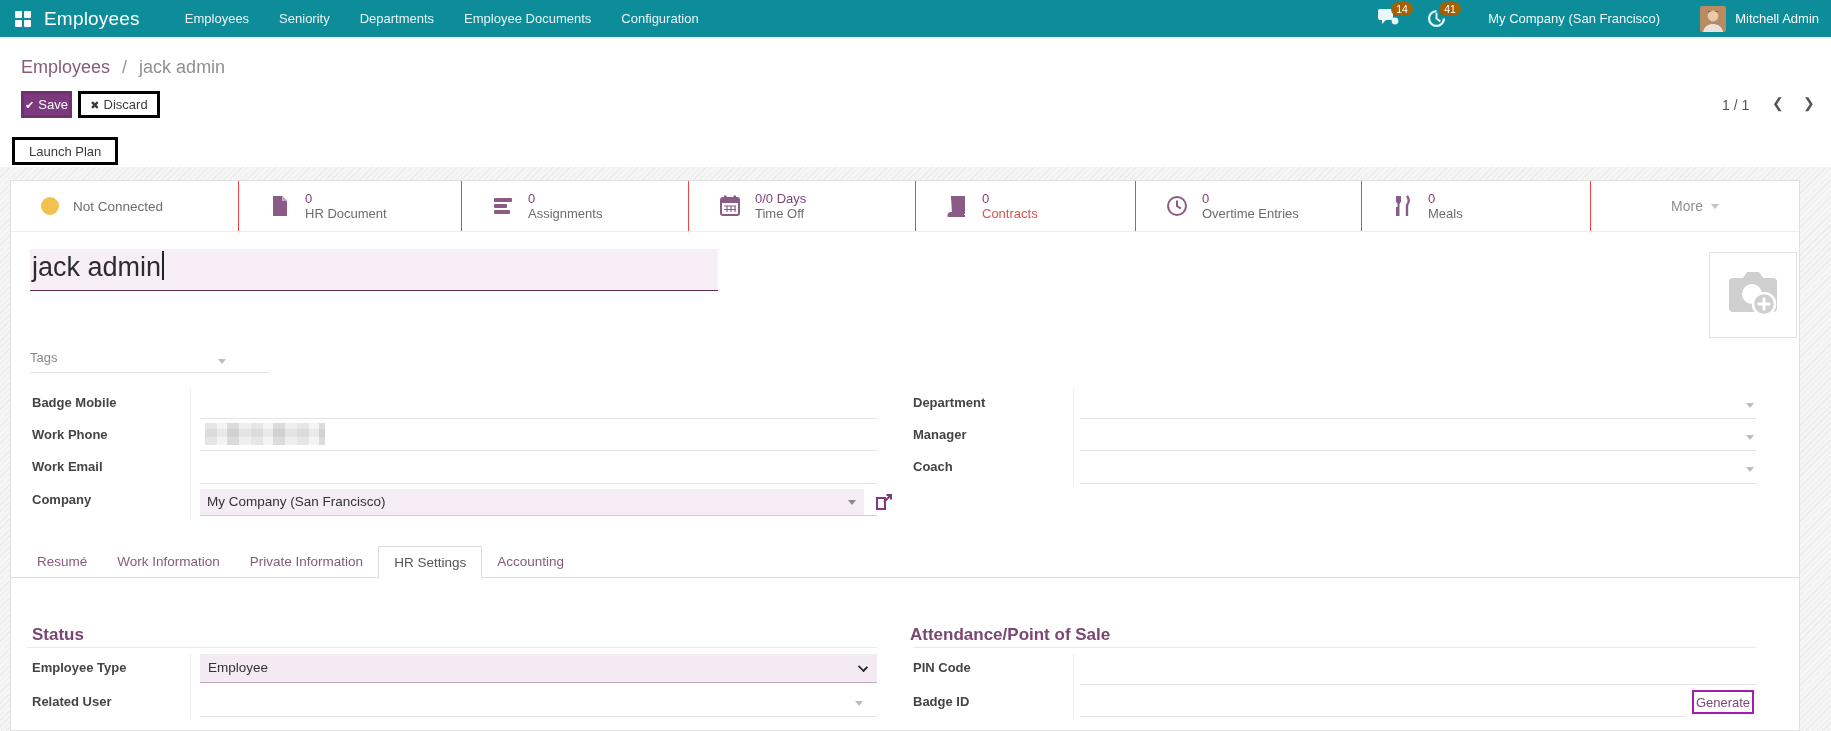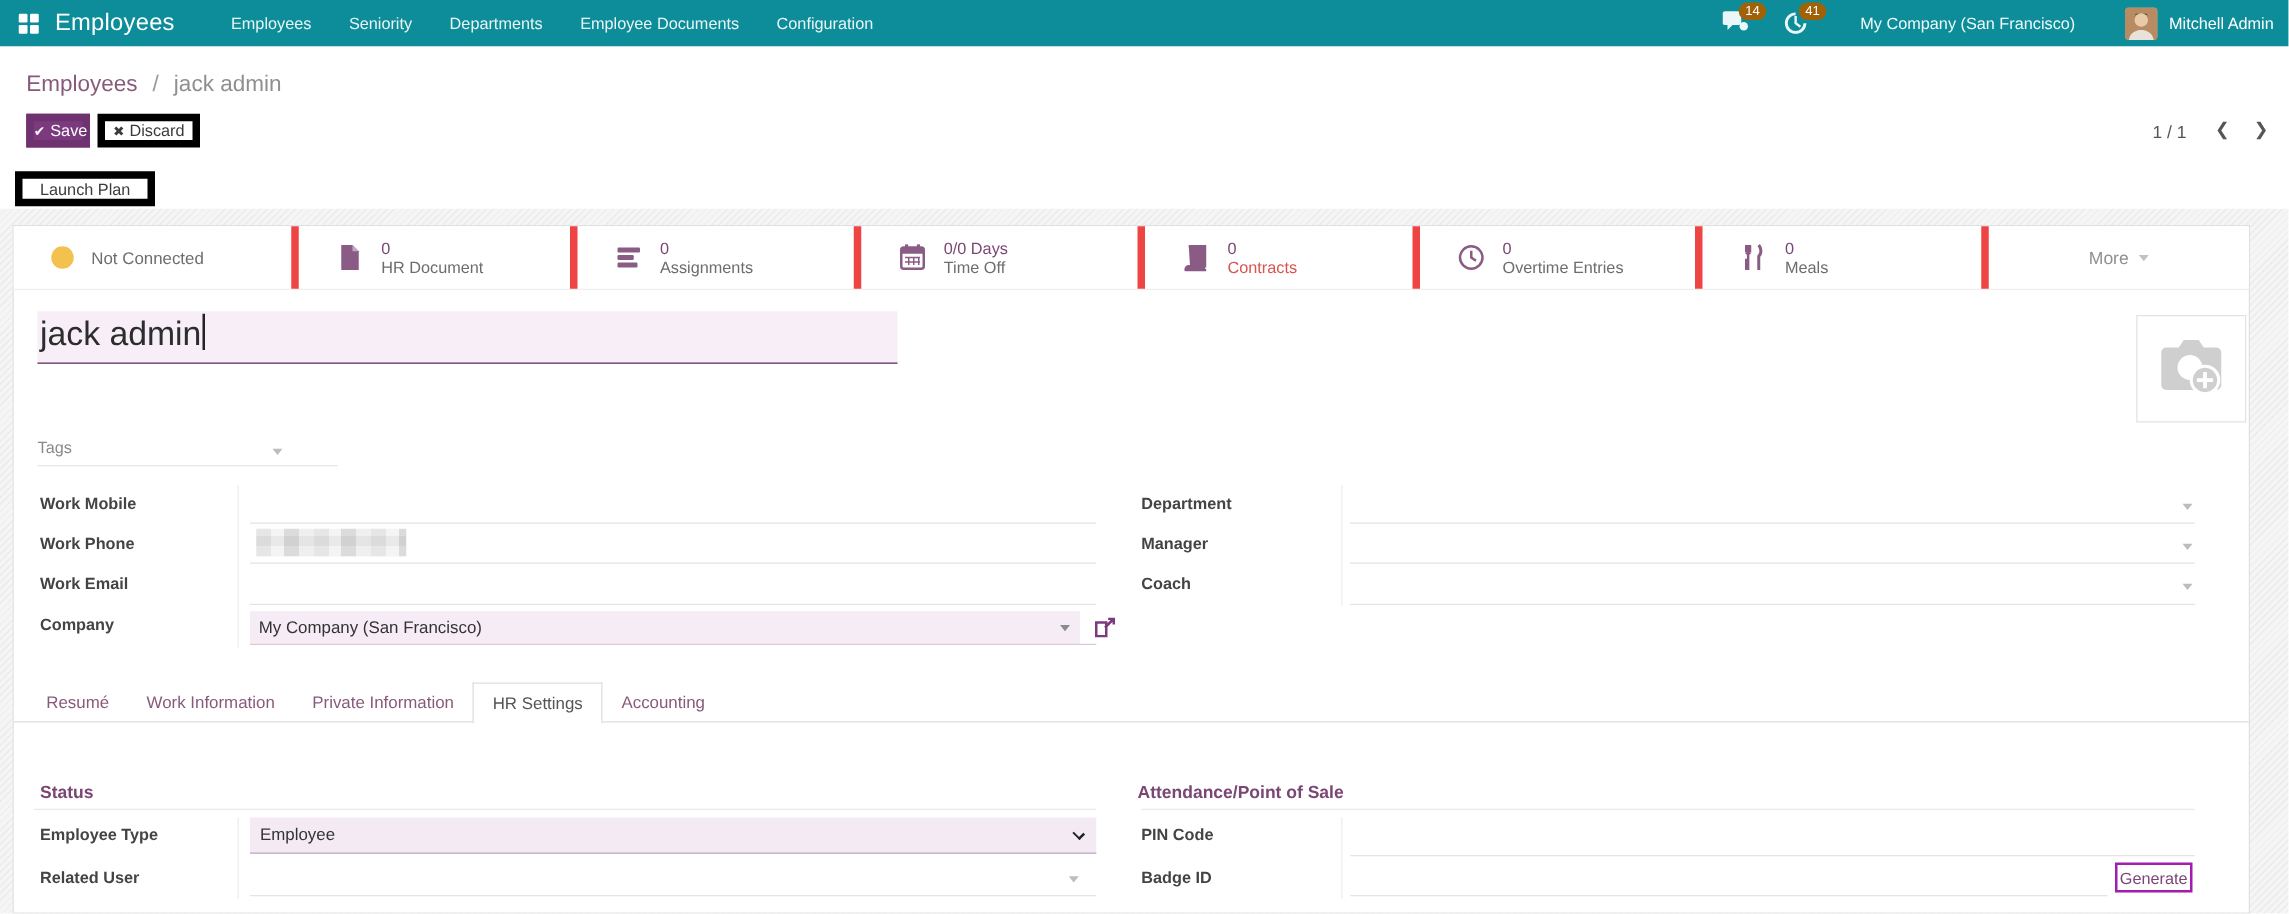--- a/index.html
+++ b/index.html
@@ -19,37 +19,37 @@
   .badge { position:absolute; top:-6px; left:13px; background:#a16207; color:#fff; font-size:10.5px; line-height:14px; padding:0 5px; border-radius:8px; }
   .nav-company { font-size:13px; color:#f0fafa; margin:0 40px 0 14px; cursor:pointer; }
   .nav-avatar { width:26px; height:26px; border-radius:3px; overflow:hidden; background:#caa27a; margin-right:9px; cursor:pointer; }
   .nav-user { font-size:13px; margin-right:12px; cursor:pointer; }
 
   
   .breadcrumb { position:absolute; top:57px; left:21px; font-size:18px; z-index:5; }
   .breadcrumb .bc-parent { color:#875A7B; cursor:pointer; text-decoration:none; }
   .breadcrumb .bc-sep { color:#999; margin:0 7px; }
   .breadcrumb .bc-cur { color:#8f8f8f; }
-  .btn { font-size:13px; height:27px; cursor:pointer; border:6px solid #000000; background:#fff; color:#3b3b3b; }
+  .btn { font-size:13px; height:27px; cursor:pointer; border:3px solid #000000; background:#fff; color:#3b3b3b; }
   .btn-save { position:absolute; top:91px; left:21px; width:51px; background:#7c3a7e; border-color:#6d326f; color:#fff; }
   .btn-discard { position:absolute; top:91px; left:78px; width:82px; }
   .btn .glyph { font-size:11px; margin-right:4px; }
   .pager { position:absolute; top:97px; left:1722px; font-size:14px; color:#555; }
   .pg-prev { position:absolute; top:95px; left:1772px; font-size:14px; color:#555; cursor:pointer; }
   .pg-next { position:absolute; top:95px; left:1803px; font-size:14px; color:#555; cursor:pointer; }
   .btn-launch { position:absolute; top:137px; left:12px; padding:0 14px; height:28px; }
 
   
   .canvas { position:absolute; top:167px; left:0; width:100%; height:564px;
     background-image:repeating-linear-gradient(135deg,#f5f5f5 0 3px,#ebebeb 3px 4px); }
   .sheet { position:absolute; top:180px; left:10px; width:1790px; height:551px; background:#fff; border:1px solid #e0e0e0; }
 
   
   .statbar { position:absolute; top:181px; left:11px; width:1788px; height:51px; display:flex; background:#fff; border-bottom:1px solid #eee; z-index:4; }
-  .stat { display:flex; align-items:center; border-right:6px solid #ef4444; cursor:pointer; padding-left:30px; }
+  .stat { display:flex; align-items:center; border-right:1px solid #ef4444; cursor:pointer; padding-left:30px; }
   .stat:last-child { border-right:none; }
   .stat-text { margin-left:14px; }
   .stat-val { font-size:13px; color:#7c4576; line-height:15px; }
   .stat-lbl { font-size:13px; color:#6d6d6d; line-height:15px; }
   .stat-lbl.red { color:#d9534f; }
   .dot { width:18px; height:18px; border-radius:50%; background:#f2c14e; }
   .stat-ico { width:22px; height:22px; }
   .stat-more { flex:1; justify-content:center; padding-left:0; font-size:14px; color:#8f8f8f; }
   .more-caret { display:inline-block; width:0; height:0; border-left:4px solid transparent; border-right:4px solid transparent; border-top:5px solid #c2c2c2; margin-left:8px; }
 
@@ -71,21 +71,21 @@
   .company-cell { position:absolute; top:489px; left:200px; width:664px; height:26px; background:#f6ecf6; font-size:13.5px; color:#333; line-height:26px; padding-left:7px; cursor:pointer; }
   .ext-link { position:absolute; top:494px; left:876px; cursor:pointer; }
 
   
   .tabs-line { position:absolute; top:577px; left:11px; width:1788px; height:1px; background:#ddd; }
   .tabs { position:absolute; top:546px; left:22px; display:flex; font-size:13.5px; }
   .tab { padding:0 15px; line-height:31px; color:#875A7B; cursor:pointer; }
   .tab.active { color:#555; background:#fff; border:1px solid #ddd; border-bottom:1px solid #fff; position:relative; z-index:2; }
 
   
-  .sec-head { position:absolute; font-size:14px; font-weight:700; color:#7a4672; }
+  .sec-head { position:absolute; font-size:17px; font-weight:700; color:#7a4672; }
   .select-cell { position:absolute; top:654px; left:200px; width:677px; height:29px; background:#f3eaf4; border-bottom:1px solid #b9a9bb; font-size:13.5px; color:#333; line-height:28px; padding-left:8px; cursor:pointer; }
   .sel-chevron { position:absolute; top:9px; right:10px; width:8px; height:8px; border-right:2px solid #222; border-bottom:2px solid #222; transform:rotate(45deg) scale(1,.8); }
   .generate-btn { position:absolute; top:690px; left:1692px; width:62px; height:24px; border:2px solid #a21caf; background:#fff; color:#7c4576; font-size:13px; line-height:21px; text-align:center; cursor:pointer; }
 </style>
 </head>
 <body>
 
 <div id="screen">
 
   <header class="navbar">
@@ -236,21 +236,21 @@
       <circle cx="40" cy="34" r="11" fill="#cfcfcf" stroke="#fff" stroke-width="2.5"></circle>
       <path d="M40 27.5v13M33.5 34h13" stroke="#fff" stroke-width="3"></path>
     </svg>
   </div>
 
 
   <div class="tags-field"><span>Tags</span></div>
   <span class="tri-gray" style="top:359px; left:218px;"></span>
 
   <div class="vdiv" style="left:190px; top:388px; height:130px;"></div>
-  <div class="flabel" style="top:395px; left:32px;">Work Mobile</div>
+  <div class="flabel" style="top:395px; left:32px;">Badge Mobile</div>
   <div class="fline" style="top:418px; left:200px; width:677px;"></div>
   <div class="flabel" style="top:427px; left:32px;">Work Phone</div>
   <div class="redacted"></div>
   <div class="fline" style="top:450px; left:200px; width:677px;"></div>
   <div class="flabel" style="top:459px; left:32px;">Work Email</div>
   <div class="fline" style="top:483px; left:200px; width:677px;"></div>
   <div class="flabel" style="top:492px; left:32px;">Company</div>
   <div class="company-cell">
     <span>My Company (San Francisco)</span>
     <span class="tri-gray" style="top:11px; left:648px; border-top-color:#8a8a8a;"></span>

